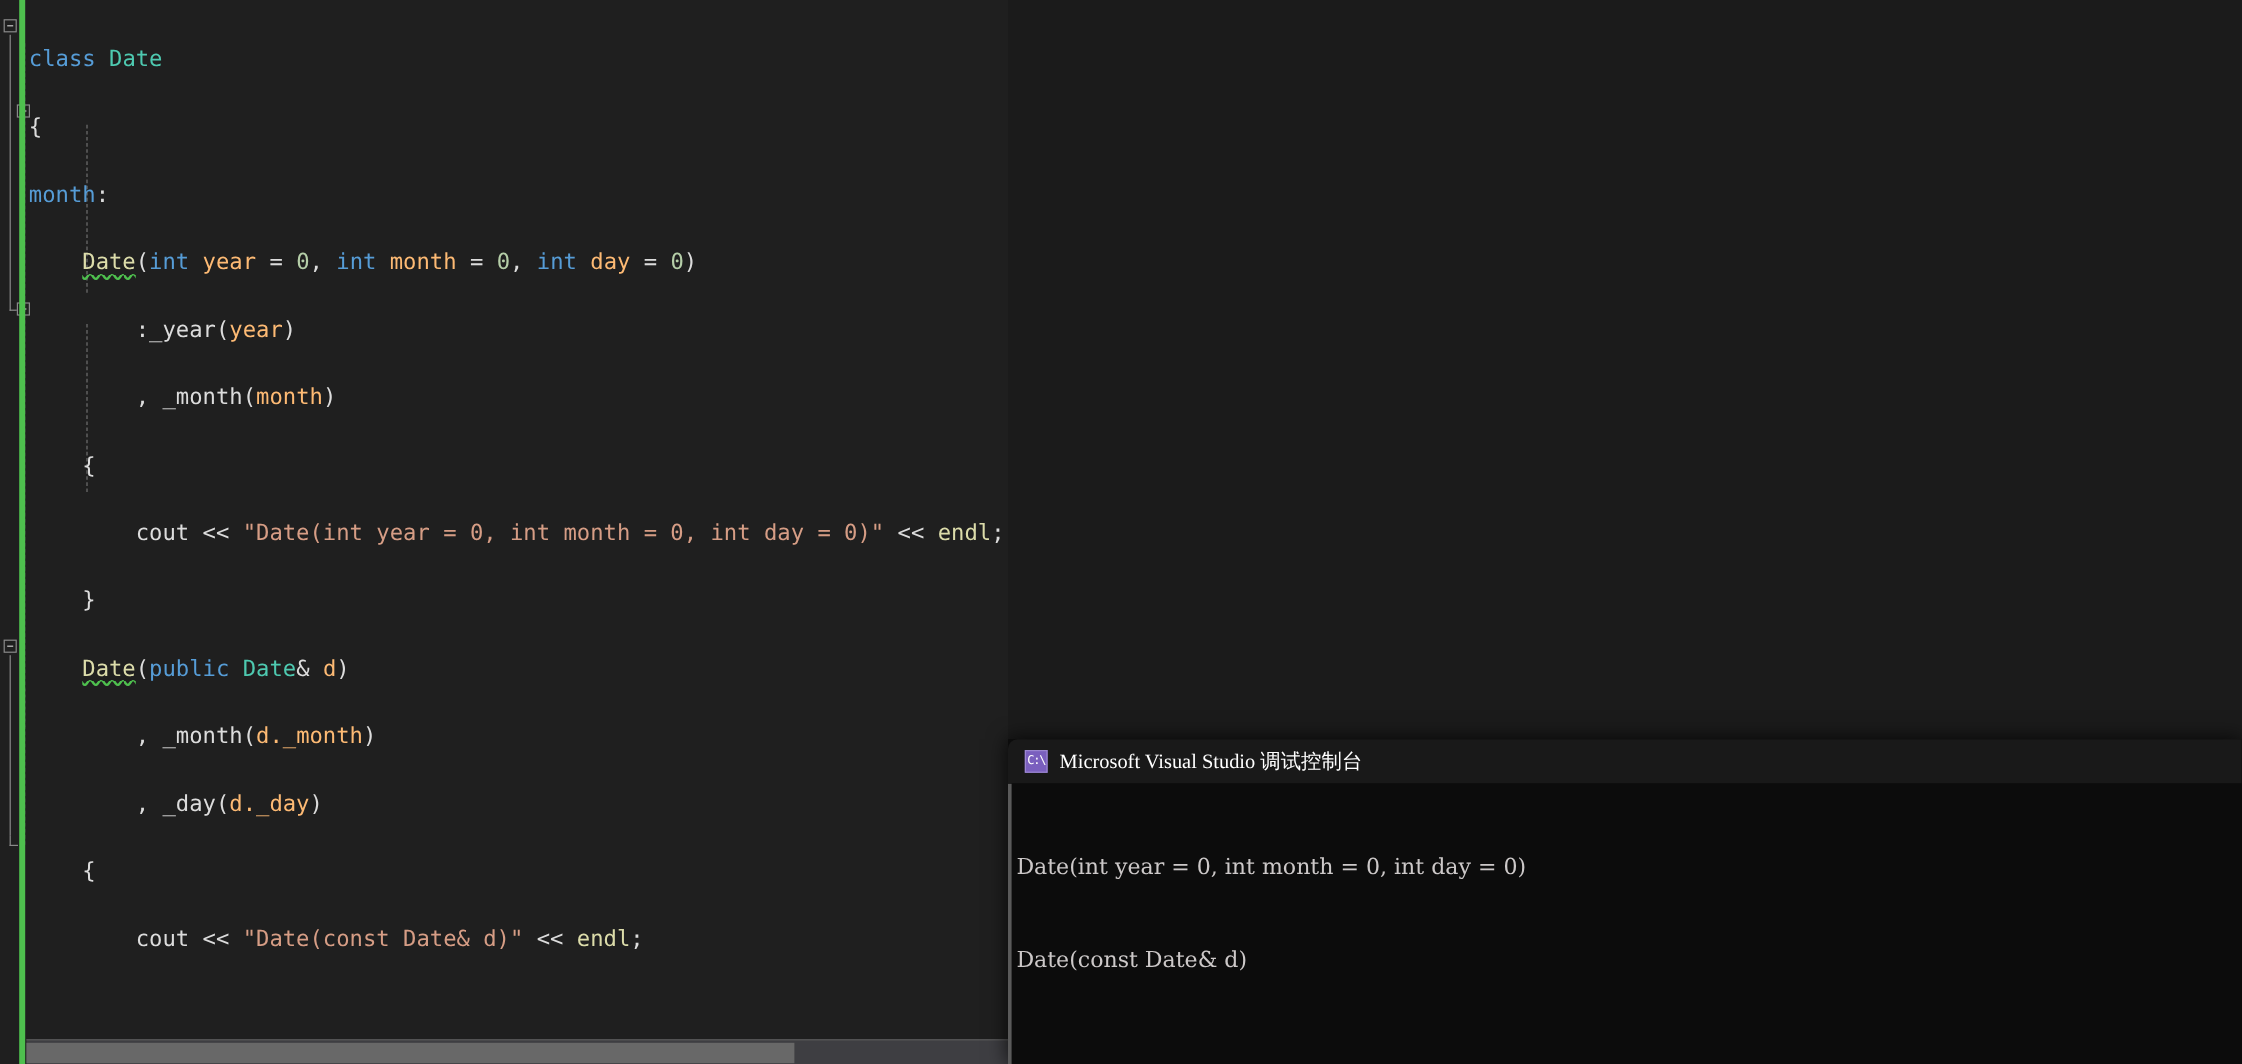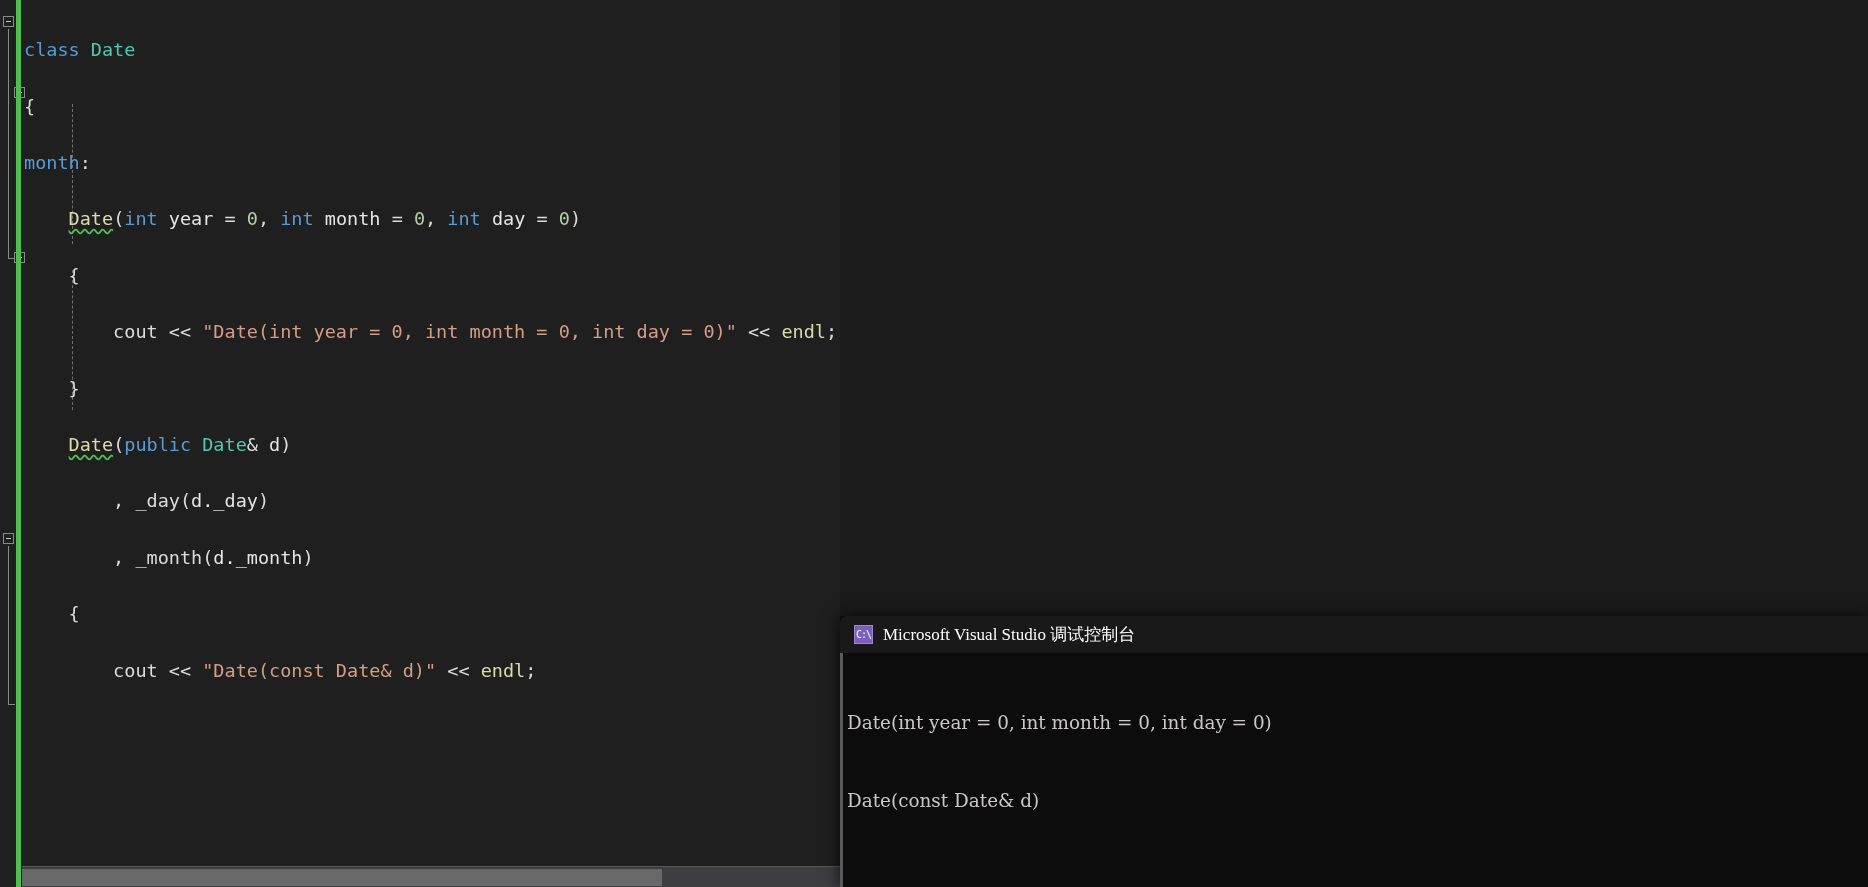--- a/index.html
+++ b/index.html
@@ -53,21 +53,21 @@
   }
   .line { height: 28.2px; white-space: pre; }
 
   
   .kw      { color: #569cd6; }   
   .type    { color: #4ec9b0; }   
   .fn      { color: #dcdcaa; }   
   .plain   { color: #dcdcdc; }   
   .num     { color: #b5cea8; }   
   .str     { color: #d69d85; }   
-  .param   { color: #e5e5e5; }
+  .param   { color: #fdba74; }
   .squiggle {
     text-decoration: underline;
     text-decoration-style: wavy;
     text-decoration-color: #4ec04e;
     text-underline-offset: 3px;
   }
 
   
   .fold-box {
     position: absolute;
@@ -218,26 +218,28 @@
       <div class="guide-dash" style="left:72px; top:270px; height:140px;"></div>
     </div>
 
     <div class="change-bar"></div>
 
     <div class="code">
 <div class="line"><span class="kw">class</span> <span class="type">Date</span></div>
 <div class="line"><span class="plain">{</span></div>
 <div class="line"><span class="kw">month</span><span class="plain">:</span></div>
 <div class="line"><span class="plain">    </span><span class="fn squiggle">Date</span><span class="plain">(</span><span class="kw">int</span> <span class="param">year</span> <span class="plain">=</span> <span class="num">0</span><span class="plain">,</span> <span class="kw">int</span> <span class="param">month</span> <span class="plain">=</span> <span class="num">0</span><span class="plain">,</span> <span class="kw">int</span> <span class="param">day</span> <span class="plain">=</span> <span class="num">0</span><span class="plain">)</span></div>
+<div class="line"><span class="plain">        :_year(</span><span class="param">year</span><span class="plain">)</span></div>
+<div class="line"><span class="plain">        , _month(</span><span class="param">month</span><span class="plain">)</span></div>
 <div class="line"><span class="plain">    {</span></div>
 <div class="line"><span class="plain">        cout &lt;&lt; </span><span class="str">"Date(int year = 0, int month = 0, int day = 0)"</span><span class="plain"> &lt;&lt; </span><span class="fn">endl</span><span class="plain">;</span></div>
 <div class="line"><span class="plain">    }</span></div>
 <div class="line"><span class="plain">    </span><span class="fn squiggle">Date</span><span class="plain">(</span><span class="kw">public</span> <span class="type">Date</span><span class="plain">&amp; </span><span class="param">d</span><span class="plain">)</span></div>
+<div class="line"><span class="plain">        , _month(</span><span class="param">d._month</span><span class="plain">)</span></div>
 <div class="line"><span class="plain">        , _day(</span><span class="param">d._day</span><span class="plain">)</span></div>
-<div class="line"><span class="plain">        , _month(</span><span class="param">d._month</span><span class="plain">)</span></div>
 <div class="line"><span class="plain">    {</span></div>
 <div class="line"><span class="plain">        cout &lt;&lt; </span><span class="str">"Date(const Date&amp; d)"</span><span class="plain"> &lt;&lt; </span><span class="fn">endl</span><span class="plain">;</span></div>
 
 
 
 
 
 
 
 

